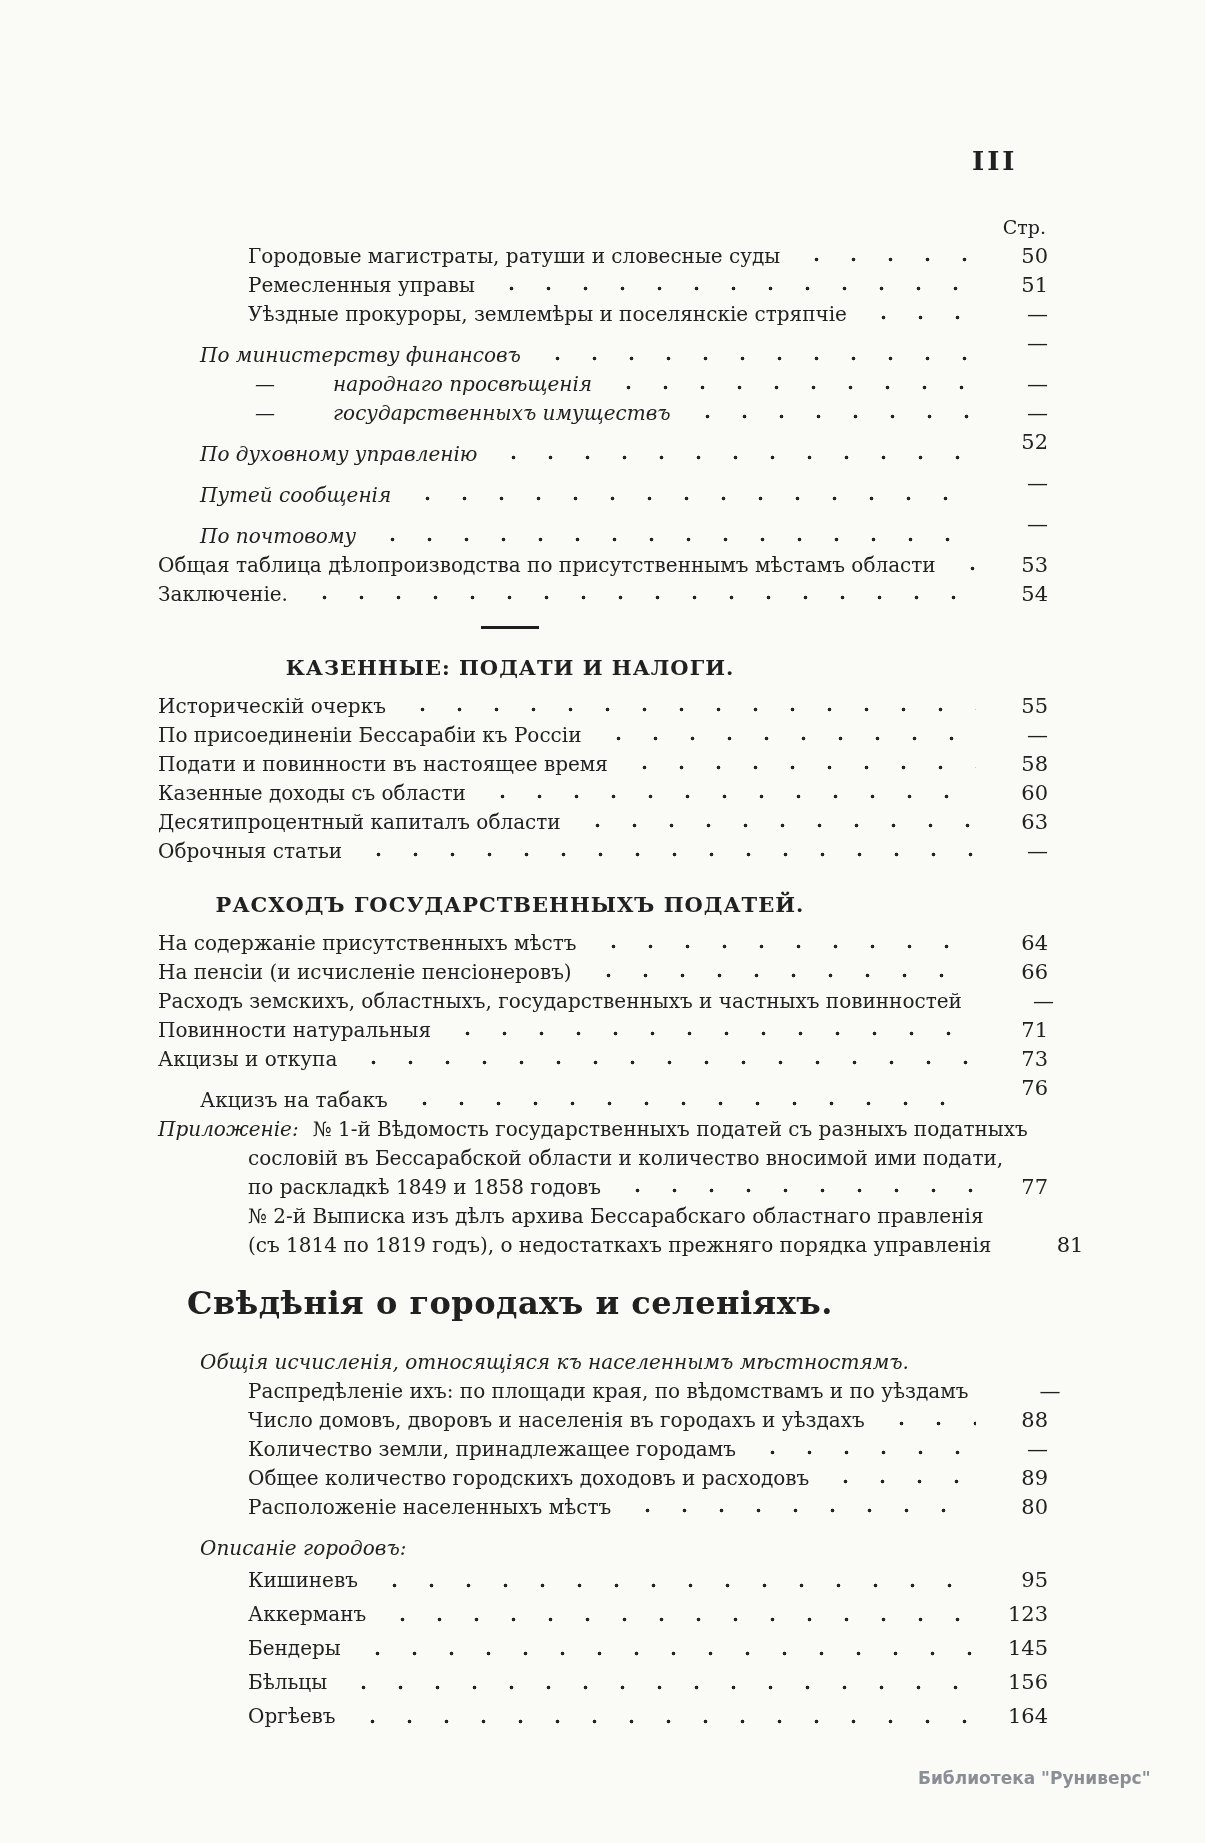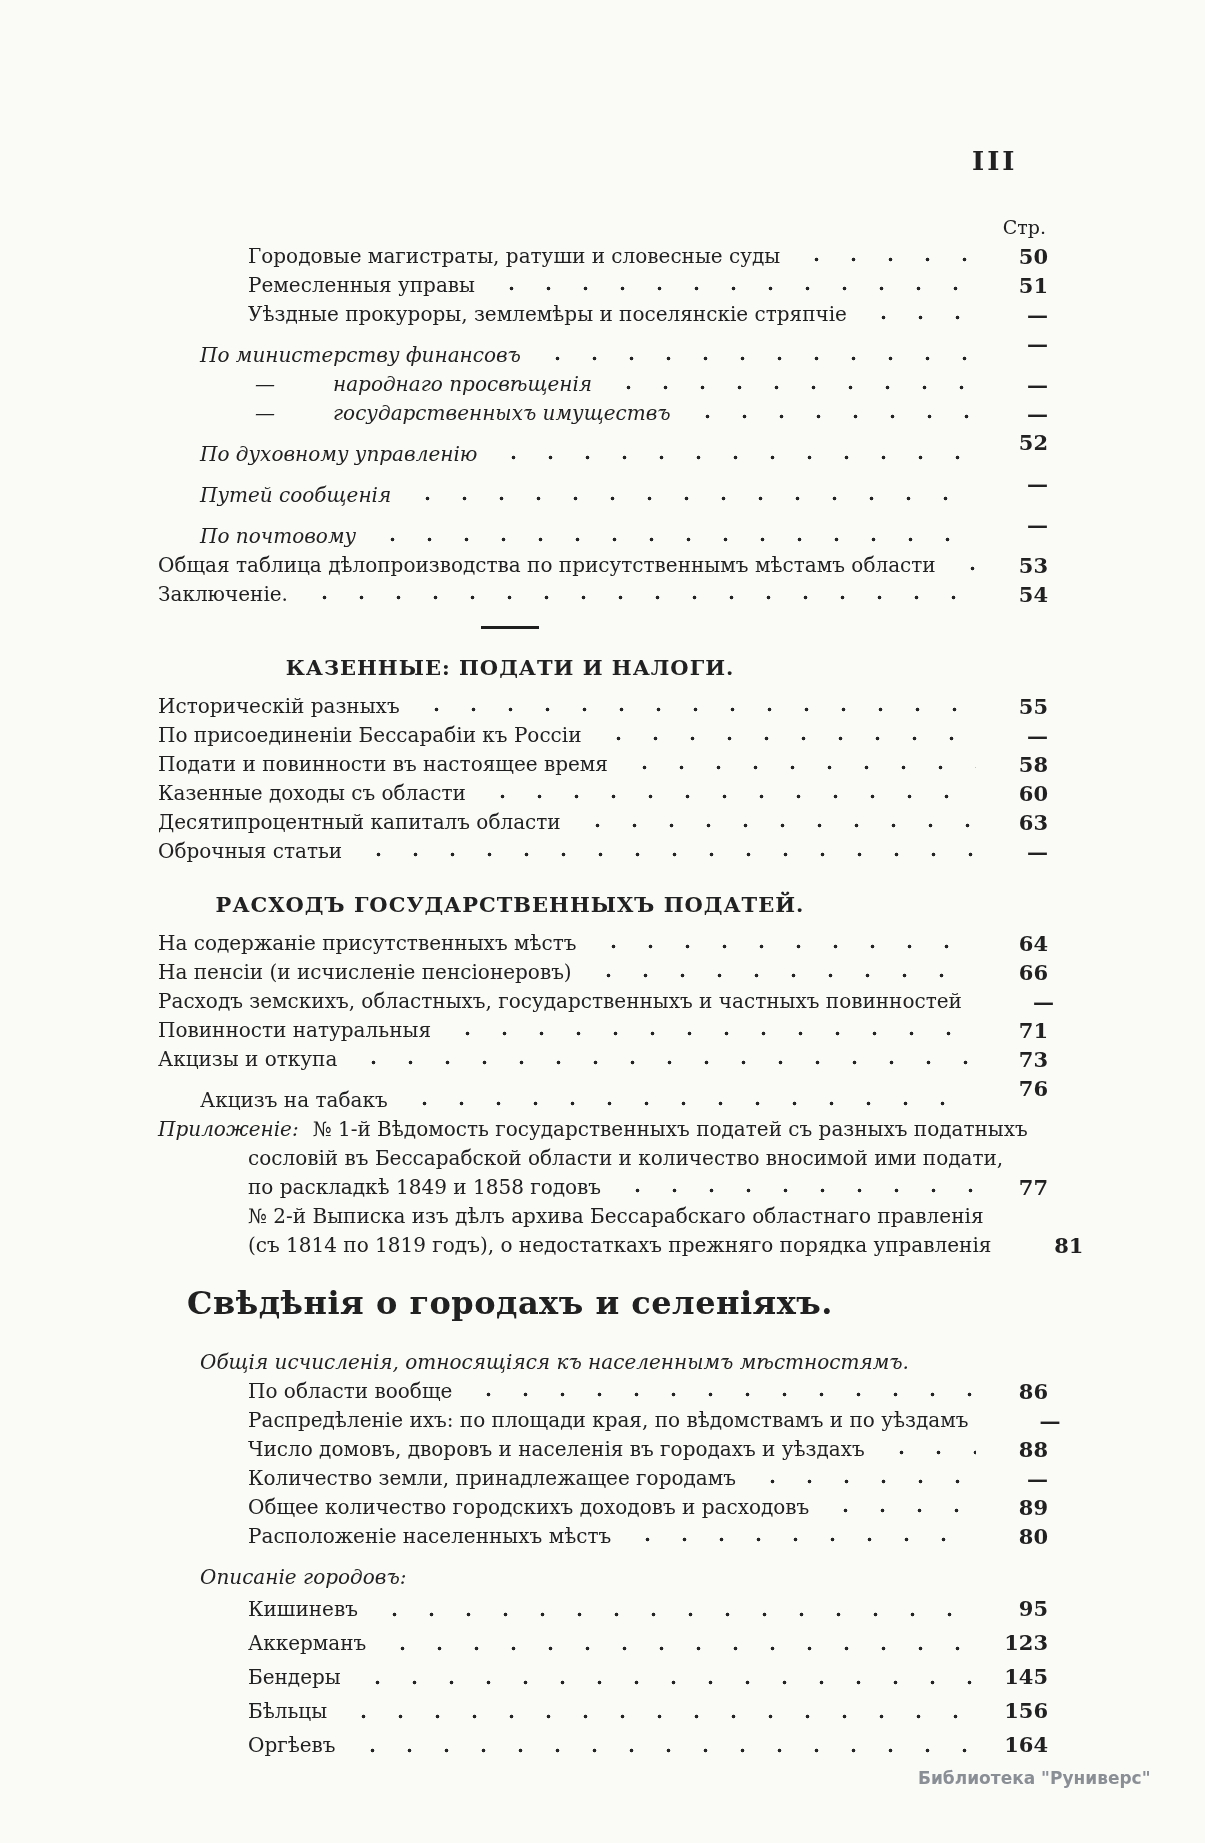--- a/index.html
+++ b/index.html
@@ -42,21 +42,21 @@
     flex:1 1 auto;min-width:8px;
     margin:0 8px 0 12px;
     background-image:radial-gradient(circle,#242424 1.7px,rgba(0,0,0,0) 2.1px);
     background-size:37px 5px;
     background-repeat:repeat-x;
     background-position:left 6px bottom 9px;
   }
   .leader.hidden{background:none;}
   .page-no{
     flex:0 0 64px;text-align:right;
-    font-weight:bold;font-size:21px;
+    font-weight:normal;font-size:21px;
   }
   .heading{
     font-weight:bold;text-align:center;
   }
   .h-md{
     font-size:21px;letter-spacing:1px;
     margin:26px 168px 12px 0;
   }
   .h-lg{
     font-size:32px;letter-spacing:0.5px;
@@ -132,21 +132,21 @@
           <span class="page-no">53</span>
         </div>
         <div class="toc-row">
           <span class="row-label ind0">Заключеніе.</span>
           <span class="leader"></span>
           <span class="page-no">54</span>
         </div>
         <div class="divider"></div>
         <div class="heading h-md">КАЗЕННЫЕ: ПОДАТИ И НАЛОГИ.</div>
         <div class="toc-row">
-          <span class="row-label ind0">Историческій разныхъ</span>
+          <span class="row-label ind0">Историческій очеркъ</span>
           <span class="leader"></span>
           <span class="page-no">55</span>
         </div>
         <div class="toc-row">
           <span class="row-label ind0">По присоединеніи Бессарабіи къ Россіи</span>
           <span class="leader"></span>
           <span class="page-no">—</span>
         </div>
         <div class="toc-row">
           <span class="row-label ind0">Подати и повинности въ настоящее время</span>
@@ -222,25 +222,20 @@
         <div class="toc-row">
           <span class="row-label ind2">(съ 1814 по 1819 годъ), о недостаткахъ прежняго порядка управленія</span>
           <span class="leader hidden"></span>
           <span class="page-no">81</span>
         </div>
         <div class="heading h-lg">Свѣдѣнія о городахъ и селеніяхъ.</div>
         <div class="toc-row">
           <span class="row-label ind1 it">Общія исчисленія, относящіяся къ населеннымъ мѣстностямъ.</span>
           <span class="leader hidden"></span>
           <span class="page-no"></span>
-        </div>
-        <div class="toc-row">
-          <span class="row-label ind2">По области вообще</span>
-          <span class="leader"></span>
-          <span class="page-no">86</span>
         </div>
         <div class="toc-row">
           <span class="row-label ind2">Распредѣленіе ихъ: по площади края, по вѣдомствамъ и по уѣздамъ</span>
           <span class="leader"></span>
           <span class="page-no">—</span>
         </div>
         <div class="toc-row">
           <span class="row-label ind2">Число домовъ, дворовъ и населенія въ городахъ и уѣздахъ</span>
           <span class="leader"></span>
           <span class="page-no">88</span>

